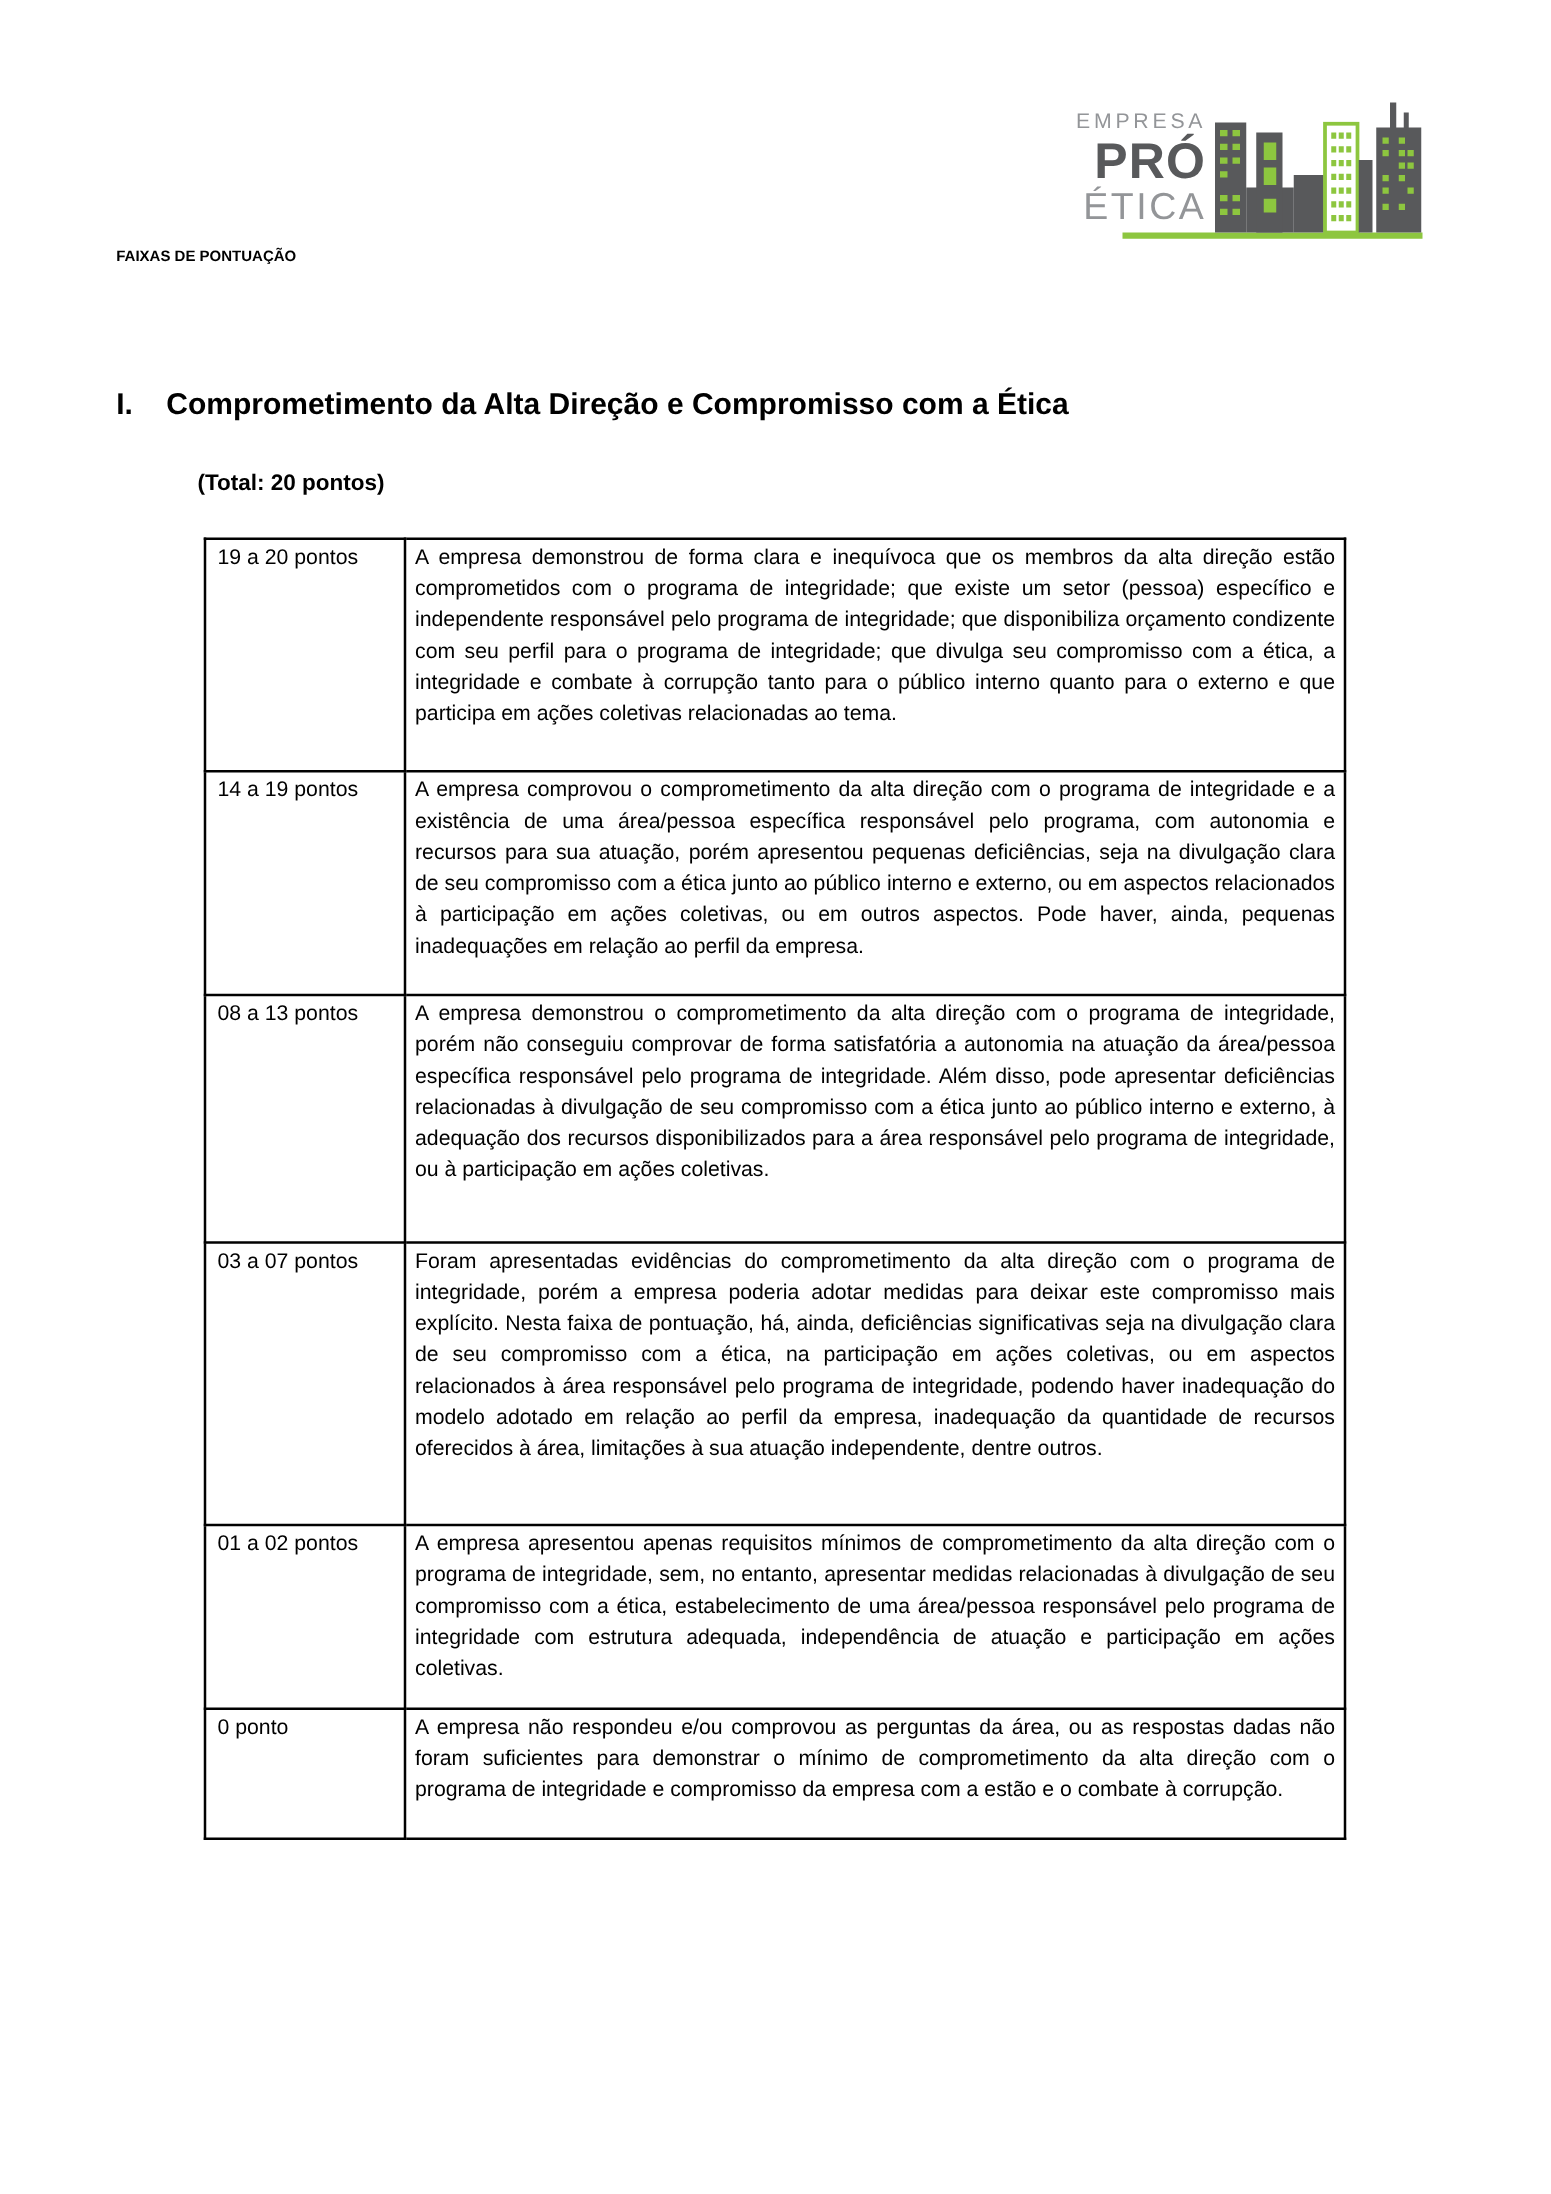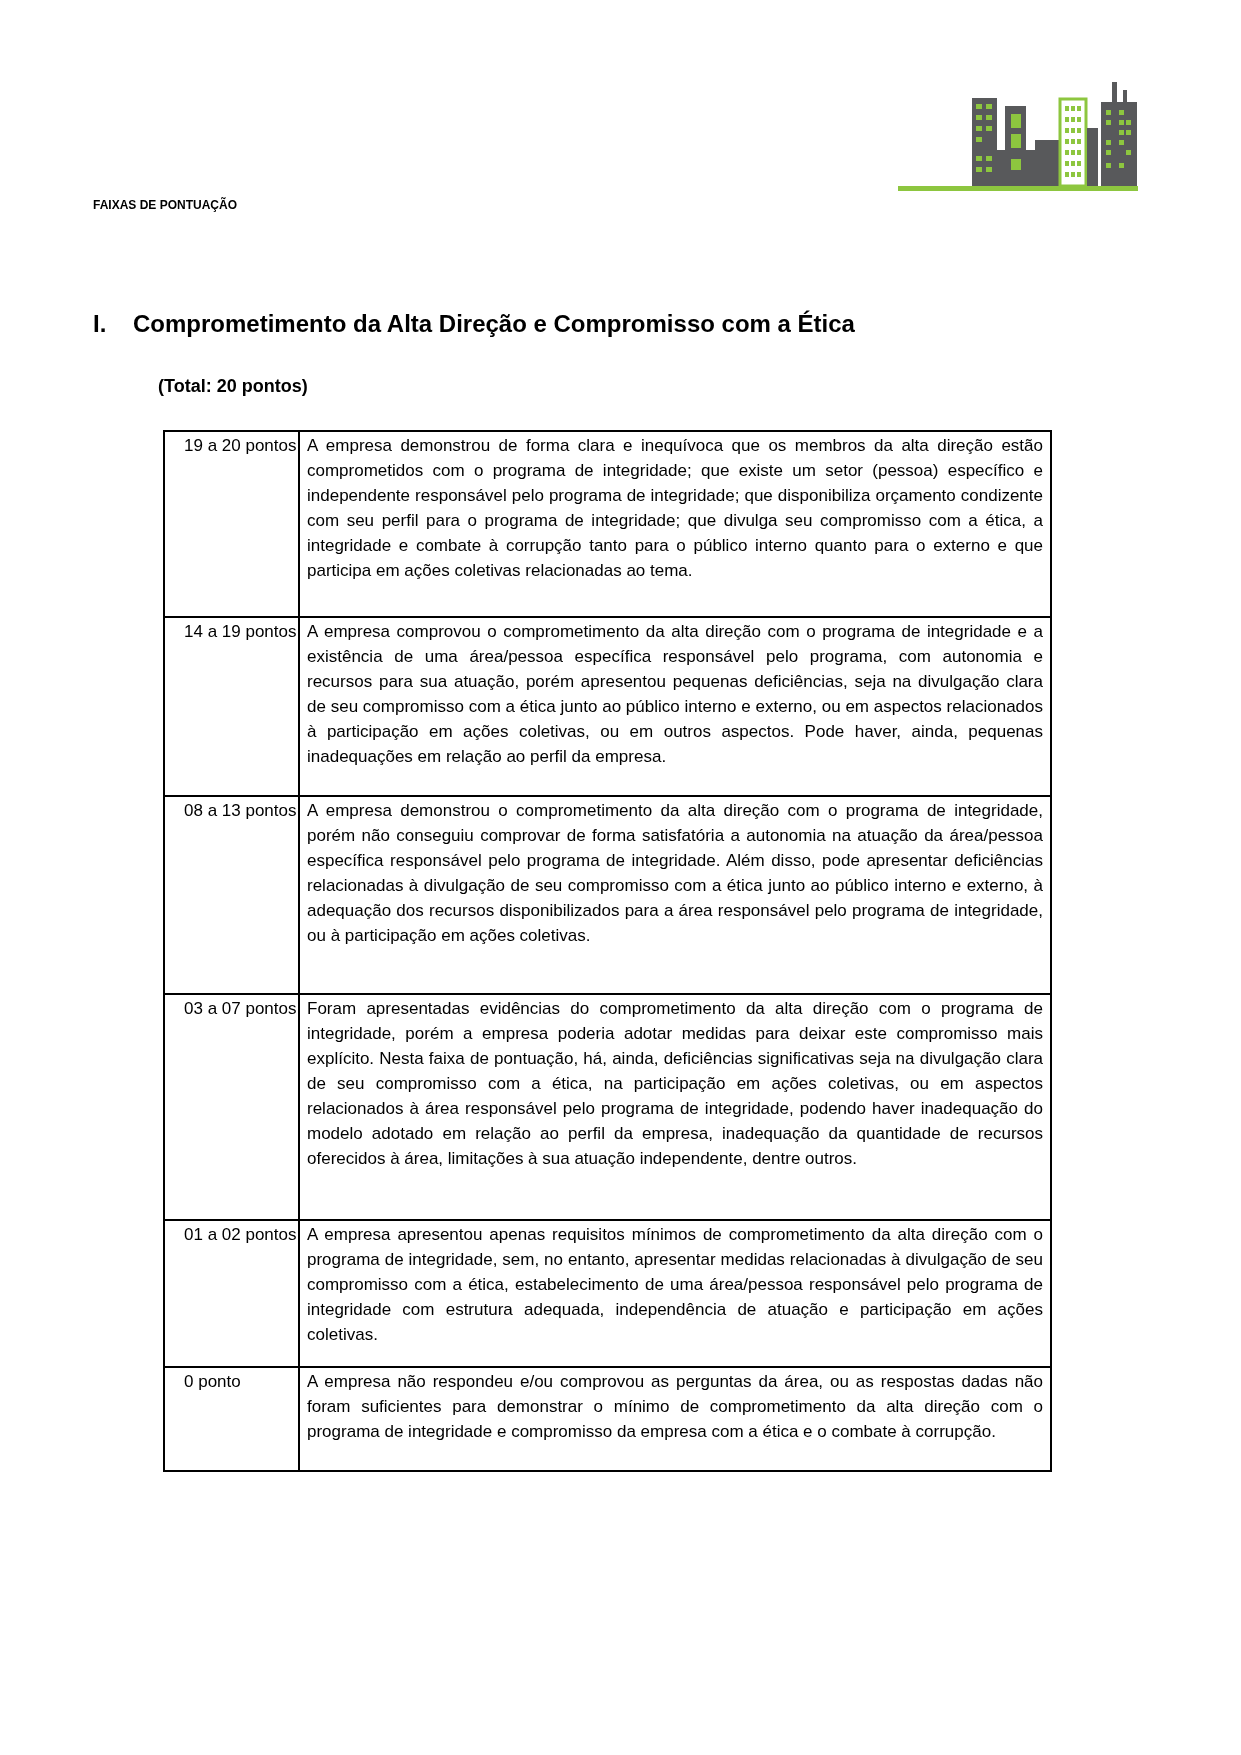--- a/index.html
+++ b/index.html
@@ -91,39 +91,44 @@
     table-layout: fixed;
   }
   .score-table td {
     border: 2px solid #000000;
     vertical-align: top;
     font-size: 17px;
     line-height: 25px;
     padding: 1px 7px 3px 7px;
   }
   .score-table td.range-cell {
-    width: 135px;
-    padding-left: 19px;
+    width: 160px;
+    padding-left: 9px;
     white-space: nowrap;
   }
   .score-table td.desc-cell {
     width: 752px;
     text-align: justify;
   }
   .row-1 td { height: 186px; }
   .row-2 td { height: 179px; }
   .row-3 td { height: 198px; border-radius: 28px; }
   .row-4 td { height: 226px; margin-top: 40px; }
   .row-5 td { height: 147px; border-radius: 26px; }
   .row-6 td { height: 104px; }
 </style>
 </head>
 <body>
 
 <div class="logo">
+  <div class="logo-text">
+    <div class="logo-line1">EMPRESA</div>
+    <div class="logo-line2">PRÓ</div>
+    <div class="logo-line3">ÉTICA</div>
+  </div>
   <svg class="logo-buildings" viewBox="0 0 345 135" xmlns="http://www.w3.org/2000/svg">
 
     <rect x="103" y="126" width="240" height="5" fill="#8dc63f"></rect>
 
     <rect x="177" y="38" width="25" height="88" fill="#58595b"></rect>
     <rect x="181" y="44" width="6" height="5" fill="#8dc63f"></rect>
       <rect x="191" y="44" width="6" height="5" fill="#8dc63f"></rect>
     <rect x="181" y="55" width="6" height="5" fill="#8dc63f"></rect>
       <rect x="191" y="55" width="6" height="5" fill="#8dc63f"></rect>
     <rect x="181" y="66" width="6" height="5" fill="#8dc63f"></rect>
@@ -212,16 +217,16 @@
   <tr class="row-4">
     <td class="range-cell">03 a 07 pontos</td>
     <td class="desc-cell">Foram apresentadas evidências do comprometimento da alta direção com o programa de integridade, porém a empresa poderia adotar medidas para deixar este compromisso mais explícito. Nesta faixa de pontuação, há, ainda, deficiências significativas seja na divulgação clara de seu compromisso com a ética, na participação em ações coletivas, ou em aspectos relacionados à área responsável pelo programa de integridade, podendo haver inadequação do modelo adotado em relação ao perfil da empresa, inadequação da quantidade de recursos oferecidos à área, limitações à sua atuação independente, dentre outros.</td>
   </tr>
   <tr class="row-5">
     <td class="range-cell">01 a 02 pontos</td>
     <td class="desc-cell">A empresa apresentou apenas requisitos mínimos de comprometimento da alta direção com o programa de integridade, sem, no entanto, apresentar medidas relacionadas à divulgação de seu compromisso com a ética, estabelecimento de uma área/pessoa responsável pelo programa de integridade com estrutura adequada, independência de atuação e participação em ações coletivas.</td>
   </tr>
   <tr class="row-6">
     <td class="range-cell">0 ponto</td>
-    <td class="desc-cell">A empresa não respondeu e/ou comprovou as perguntas da área, ou as respostas dadas não foram suficientes para demonstrar o mínimo de comprometimento da alta direção com o programa de integridade e compromisso da empresa com a ética e o combate à corrupção.</td>
+    <td class="desc-cell">A empresa não respondeu e/ou comprovou as perguntas da área, ou as respostas dadas não foram suficientes para demonstrar o mínimo de comprometimento da alta direção com o programa de integridade e compromisso da empresa com a estão e o combate à corrupção.</td>
   </tr>
 </tbody>
   </table>
 
 </body></html>

